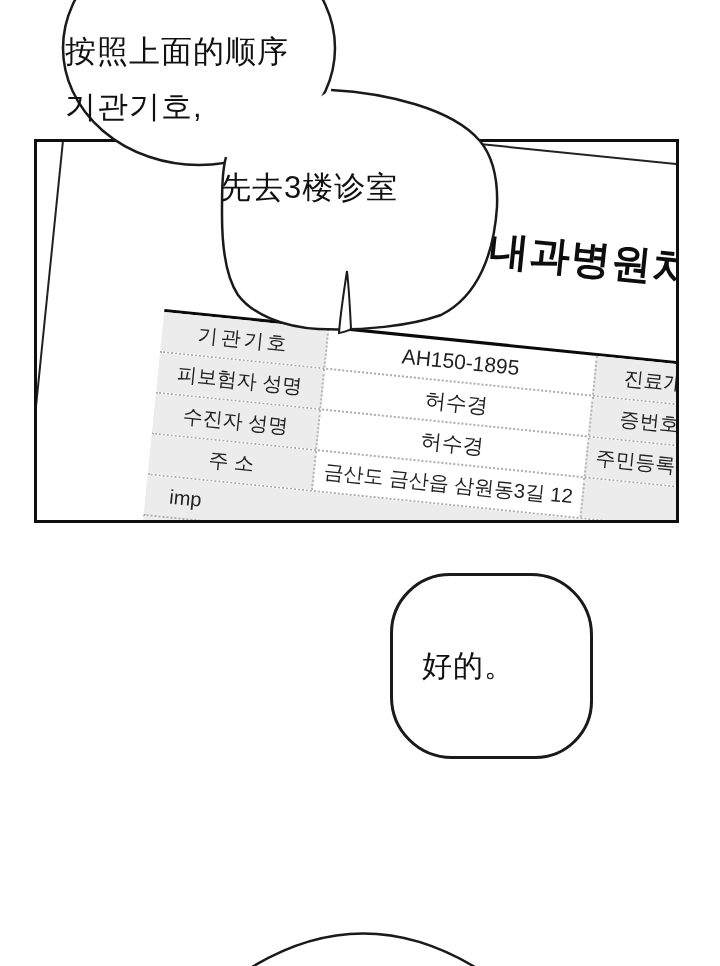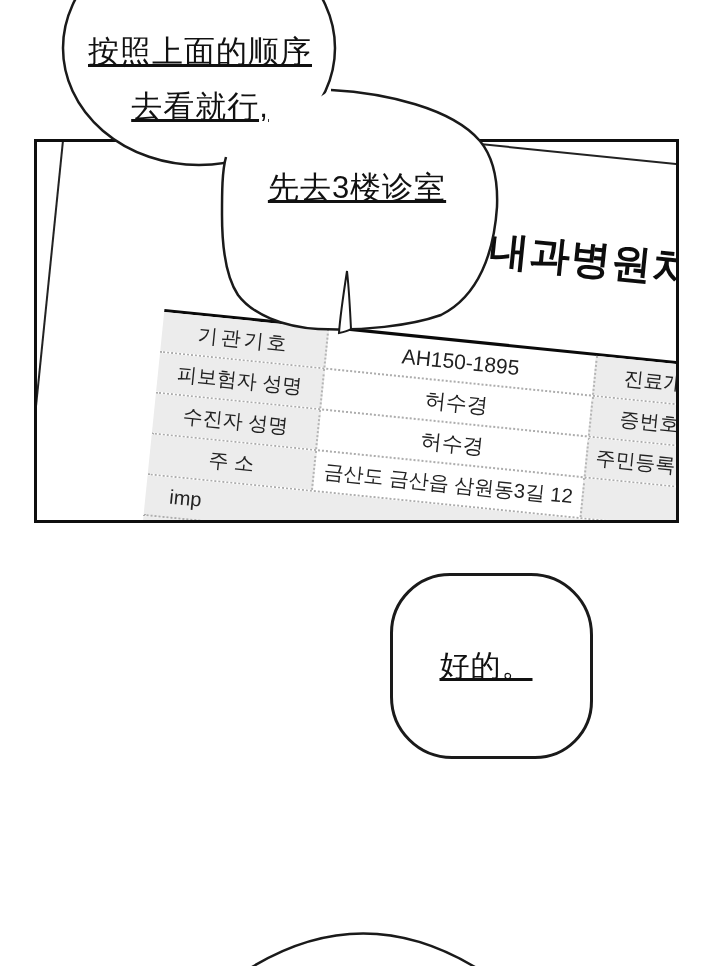--- a/index.html
+++ b/index.html
@@ -33,22 +33,22 @@
   .t-cell{display:flex;align-items:center;justify-content:center;white-space:nowrap;overflow:hidden;}
   .c-label{width:164px;background:#ececec;border-right:2px dotted #b5b5b5;}
   .c-value{width:268px;font-size:21px;}
   .c-right{flex:1;background:#ececec;border-left:2px dotted #b5b5b5;justify-content:flex-end;padding-right:128px;}
   .row-code .c-label{letter-spacing:3px;}
   .row-addr .c-value{font-size:20px;}
   .row-full{background:#ececec;display:flex;align-items:center;padding-left:24px;font-size:20px;}
   
   svg.overlay{position:absolute;left:0;top:0;width:720px;height:966px;}
   .speech{
-    position:absolute;text-align:center;color:#111;
-    font-size:31px;line-height:55px;letter-spacing:1px;white-space:nowrap;text-decoration:underline;
+    position:absolute;color:#111;
+    font-size:31px;line-height:55px;letter-spacing:1px;white-space:nowrap;
   }
   .speech.small{font-size:30px;line-height:38px;}
   .bubble3{
     position:absolute;left:390px;top:573px;width:197px;height:180px;
     background:#fff;border:3px solid #1a1a1a;border-radius:60px 62px 58px 62px;
   }
 </style>
 </head>
 <body>
 
@@ -91,22 +91,22 @@
 
   <path d="M331,90 C385,93 452,108 480,141 C494,158 498,182 497,207 C494,252 479,296 441,315 C410,326 362,331 318,329 C283,327 252,314 238,295 C226,277 222,248 222,215 C222,193 222,171 226,157" fill="none" stroke="#1a1a1a" stroke-width="2.5"></path>
 
   <path d="M347,271 C343,297 340,318 339,333 C344,332 348,331 351,329 C350,308 349,289 347,271 Z" fill="#ffffff" stroke="#1a1a1a" stroke-width="2"></path>
 
   <path d="M238,976 Q363,891 489,976" fill="#ffffff" stroke="#1a1a1a" stroke-width="2.5"></path>
 </svg>
 
 <div class="speech" style="left:65px;top:24px;width:270px;">
   <div>按照上面的顺序</div>
-  <div>去看就行,</div>
+  <div>기관기호,</div>
 </div>
-<div class="speech" style="left:232px;top:160px;width:250px;">
+<div class="speech" style="left:220px;top:160px;width:250px;">
   <div>先去3楼诊室</div>
 </div>
 
 <div class="bubble3"></div>
-<div class="speech small" style="left:396px;top:647px;width:180px;">
+<div class="speech small" style="left:422px;top:647px;width:180px;">
   <div>好的。</div>
 </div>
 
 </body></html>

